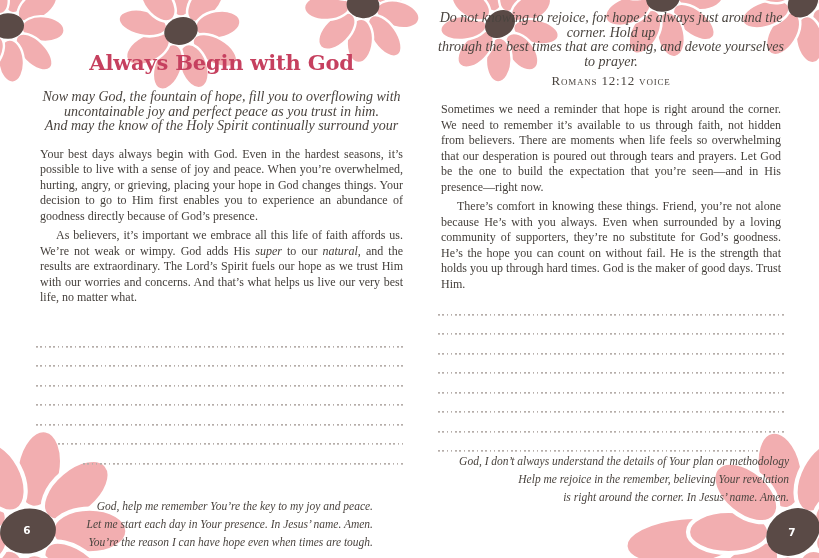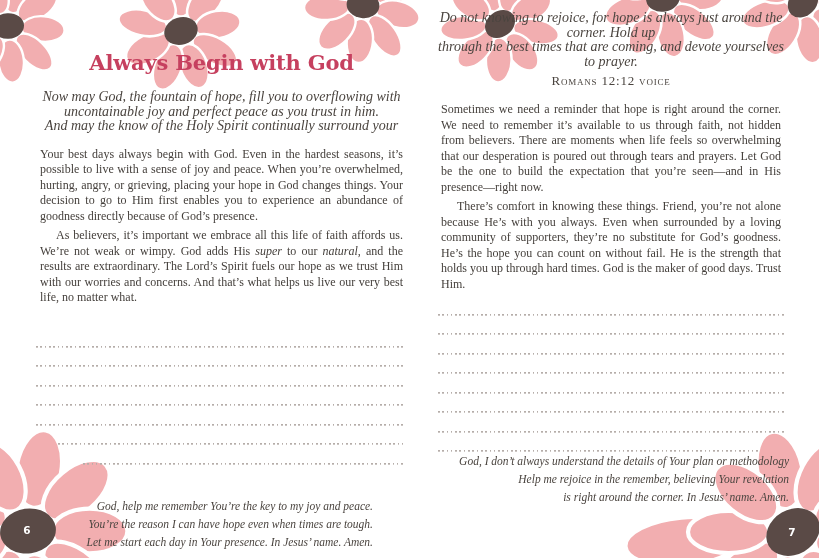--- a/index.html
+++ b/index.html
@@ -156,22 +156,22 @@
       <div class="journal-line"></div>
       <div class="journal-line"></div>
       <div class="journal-line"></div>
       <div class="journal-line"></div>
       <div class="journal-line indent-1"></div>
       <div class="journal-line indent-2"></div>
     </div>
 
     <div class="prayer">
       <div>God, help me remember You’re the key to my joy and peace.</div>
+      <div>Let me start each day in Your presence. In Jesus’ name. Amen.</div>
       <div>You’re the reason I can have hope even when times are tough.</div>
-      <div>Let me start each day in Your presence. In Jesus’ name. Amen.</div>
     </div>
   </section>
 
   <section class="page page-right">
     <div class="content">
 
       <div class="epigraph">
         <div>Do not knowing to rejoice, for hope is always just around the corner. Hold up</div>
         <div>through the best times that are coming, and devote yourselves to prayer.</div>
       </div>

